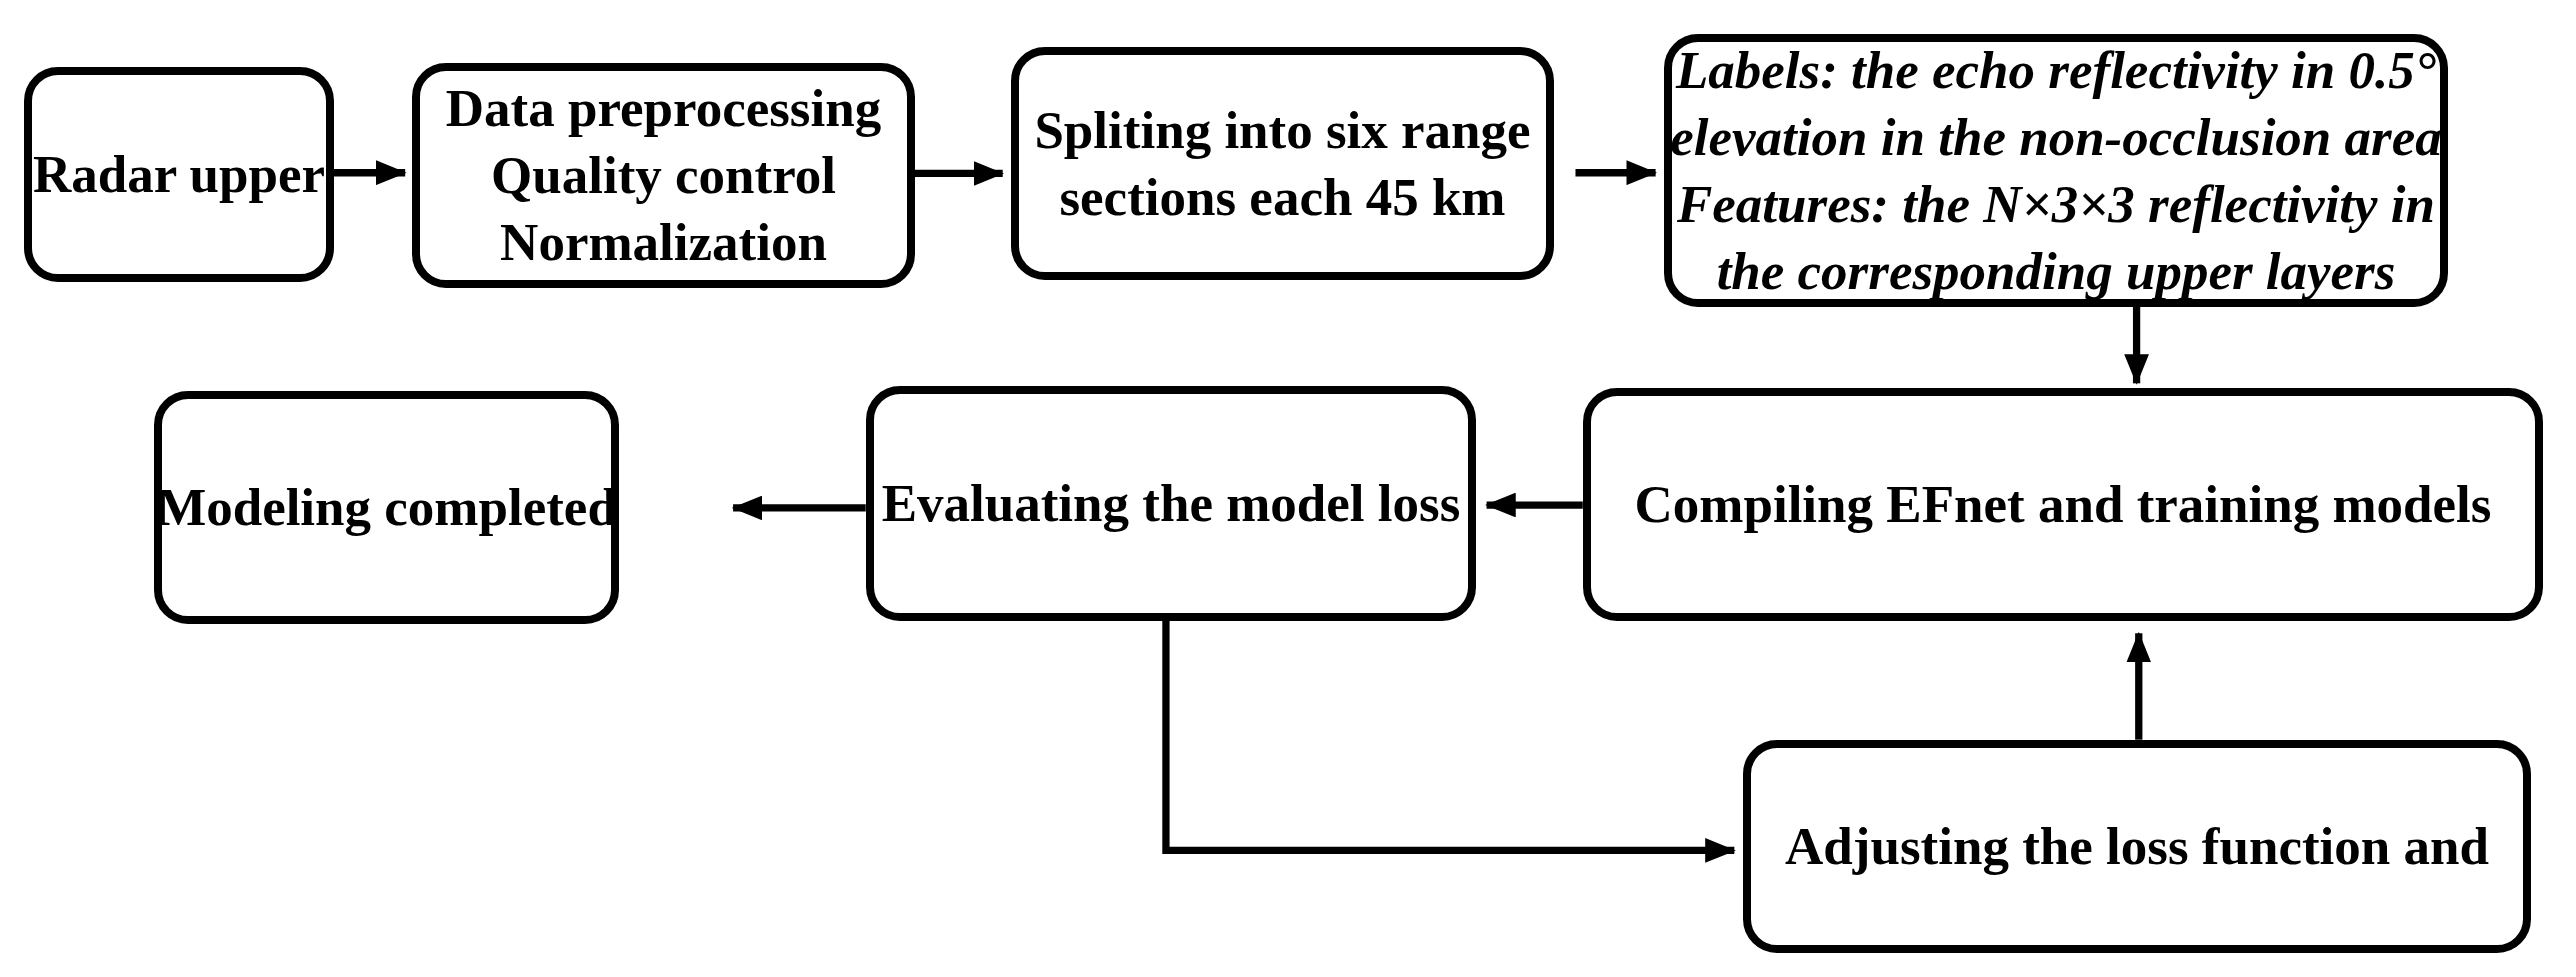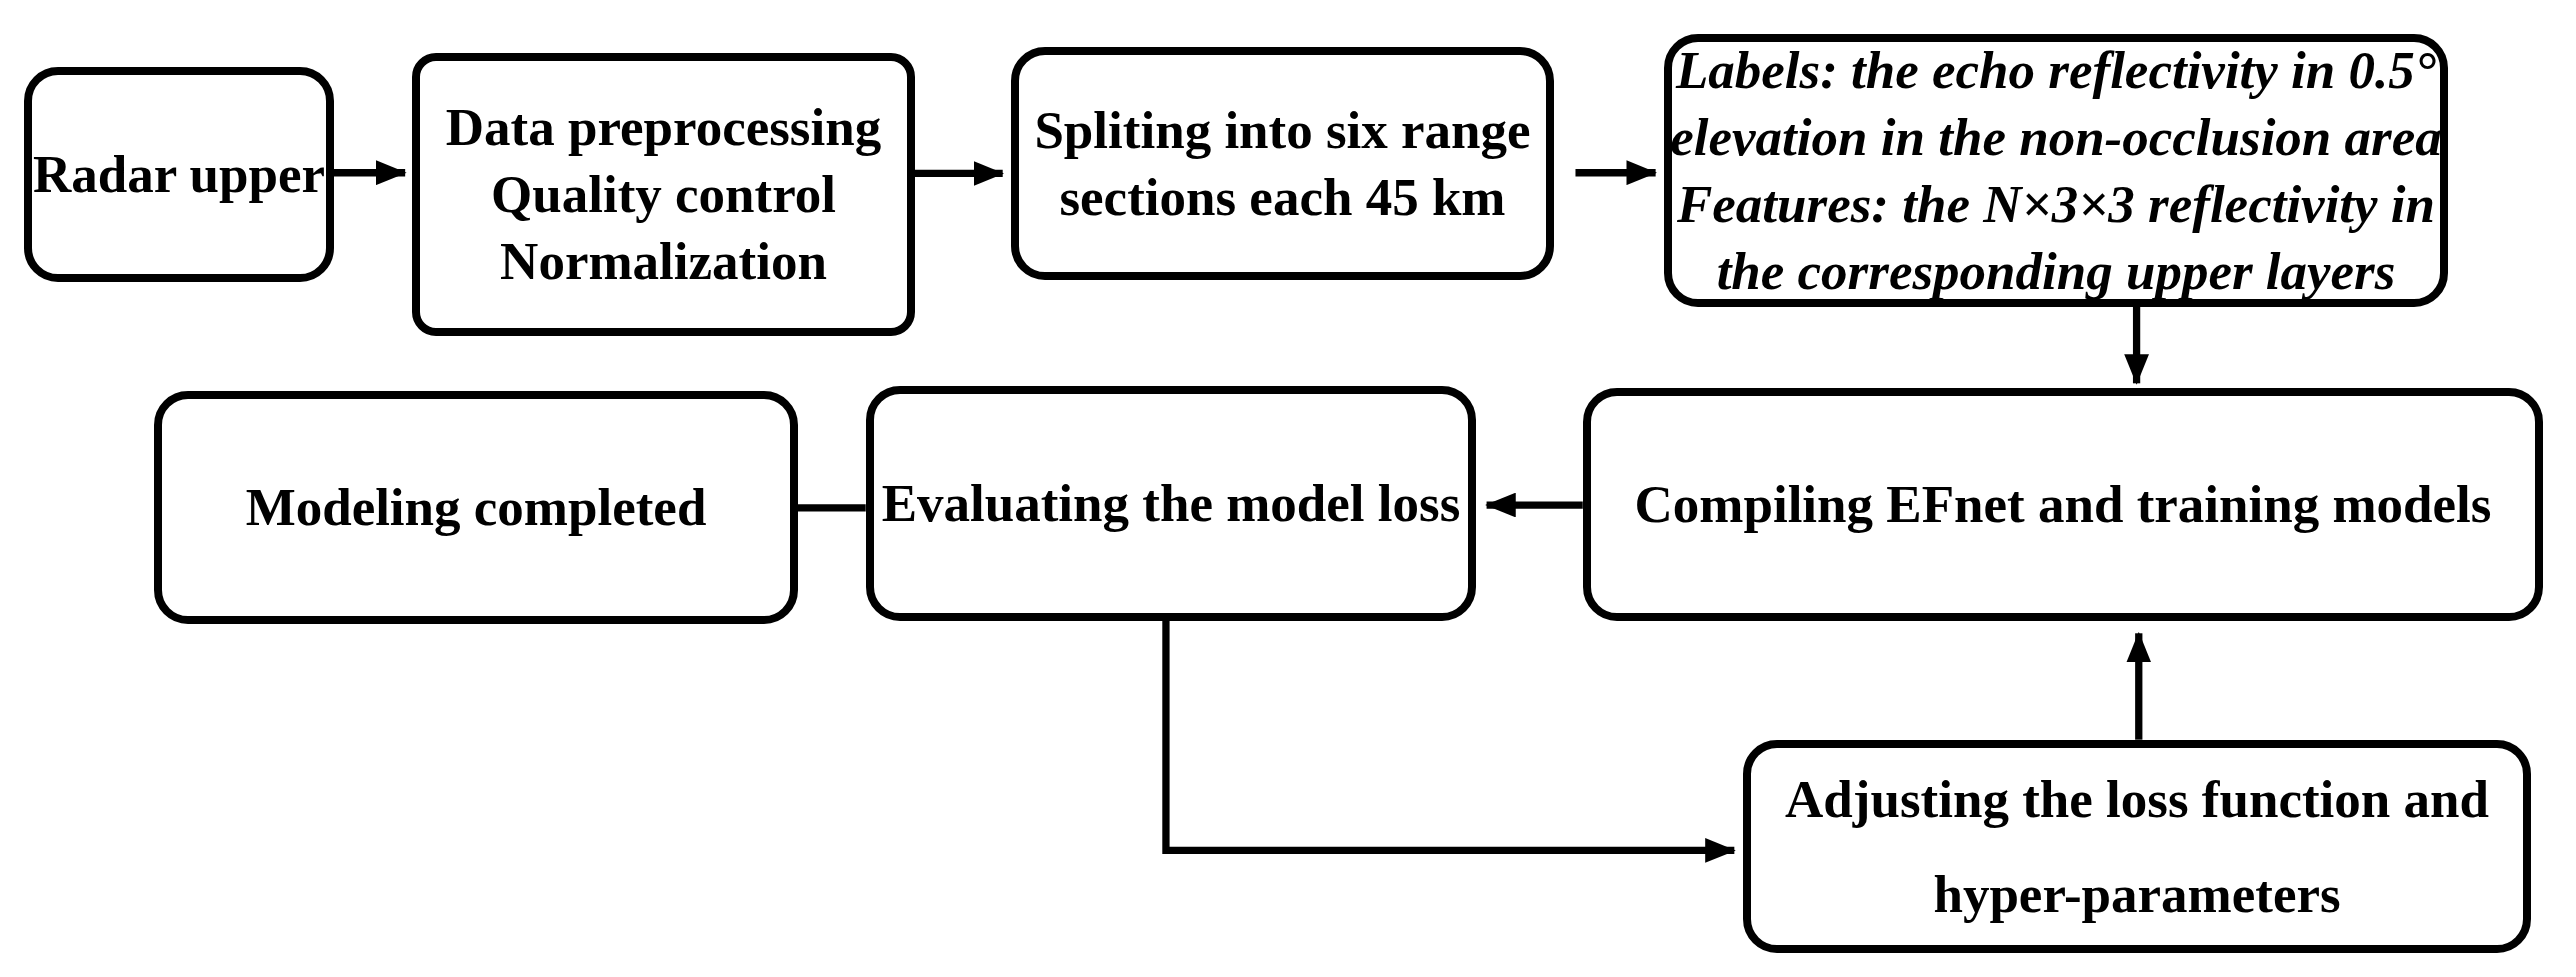--- a/index.html
+++ b/index.html
@@ -37,24 +37,24 @@
     text-align: center;
   }
   .node .line {
     display: block;
     font-size: 53px;
     line-height: 67px;
     white-space: nowrap;
   }
   
   #node-radar       { left: 24px;   top: 67px;   width: 310px;  height: 215px; }
-  #node-preproc     { left: 412px;  top: 53px;   width: 503px;  height: 283px; border-radius: 24px; }
+  #node-preproc     { left: 412px;  top: 63px;   width: 503px;  height: 225px; }
   #node-split       { left: 1011px; top: 47px;   width: 543px;  height: 233px; }
   #node-labels      { left: 1664px; top: 34px;   width: 784px; height: 273px; font-style: italic; }
-  #node-modeling    { left: 154px;  top: 391px;  width: 644px;  height: 233px; }
+  #node-modeling    { left: 154px;  top: 391px;  width: 465px;  height: 233px; }
   #node-evaluating  { left: 866px; top: 386px;  width: 610px;  height: 235px; }
   #node-compiling   { left: 1583px; top: 388px;  width: 960px; height: 233px; }
   #node-adjusting   { left: 1743px; top: 740px; width: 788px; height: 213px; gap: 28px; }
 </style>
 </head>
 <body>
 
 <div class="canvas">
 
   <svg class="connector-layer" viewBox="0 0 3535 1342" xmlns="http://www.w3.org/2000/svg">
@@ -102,17 +102,16 @@
   <div class="node" id="node-compiling">
     <span class="line">Compiling EFnet and training models</span>
   </div>
 
   <div class="node" id="node-evaluating">
     <span class="line">Evaluating the model loss</span>
   </div>
 
   <div class="node" id="node-adjusting">
     <span class="line">Adjusting the loss function and</span>
-    <span class="line">hyper-parameters</span>
   </div>
 
 </div>
 
 
 </body></html>

